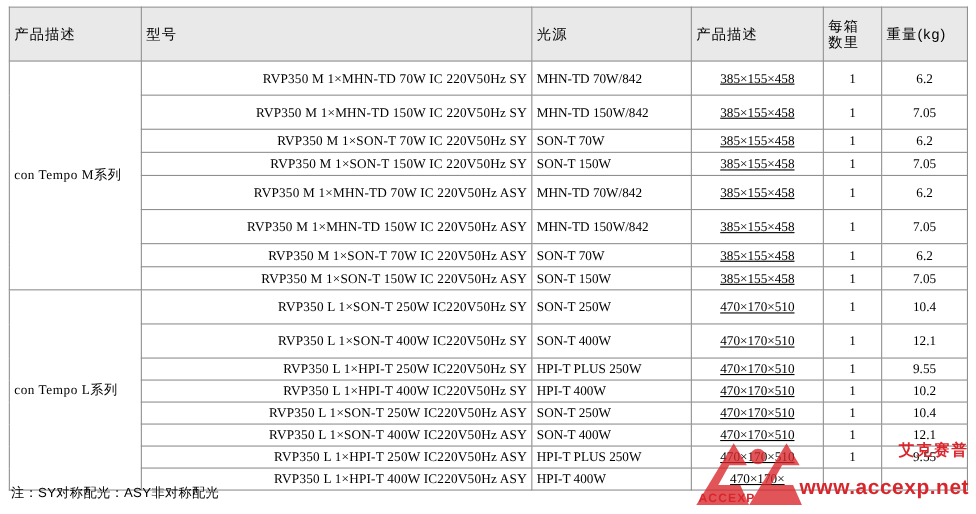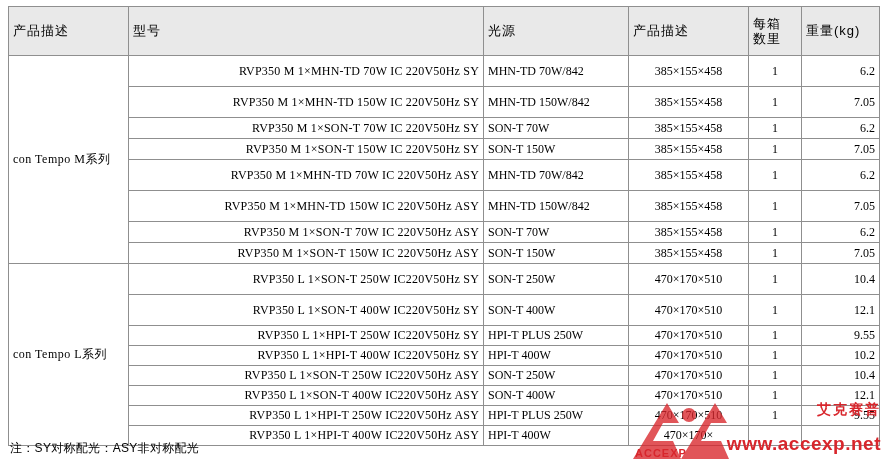--- a/index.html
+++ b/index.html
@@ -65,26 +65,27 @@
     padding-left: 5px;
     letter-spacing: 0.2px;
     font-family: Liberation Serif, serif;
   }
   td.source {
     text-align: left;
     padding-left: 5px;
   }
   td.size {
     text-align: center;
+    text-decoration: underline;
   }
   td.qty {
     text-align: center;
   }
   td.weight {
-    text-align: right;
+    text-align: center;
   }
   .r-h2 { height: 31px; }
   .r-h3 { height: 21px; margin-top: 44px; }
   .r-h4 { height: 20px; }
 
   .footnote {
     position: absolute;
     left: 10px;
     top: 440px;
     font-family: "Liberation Sans", sans-serif;

